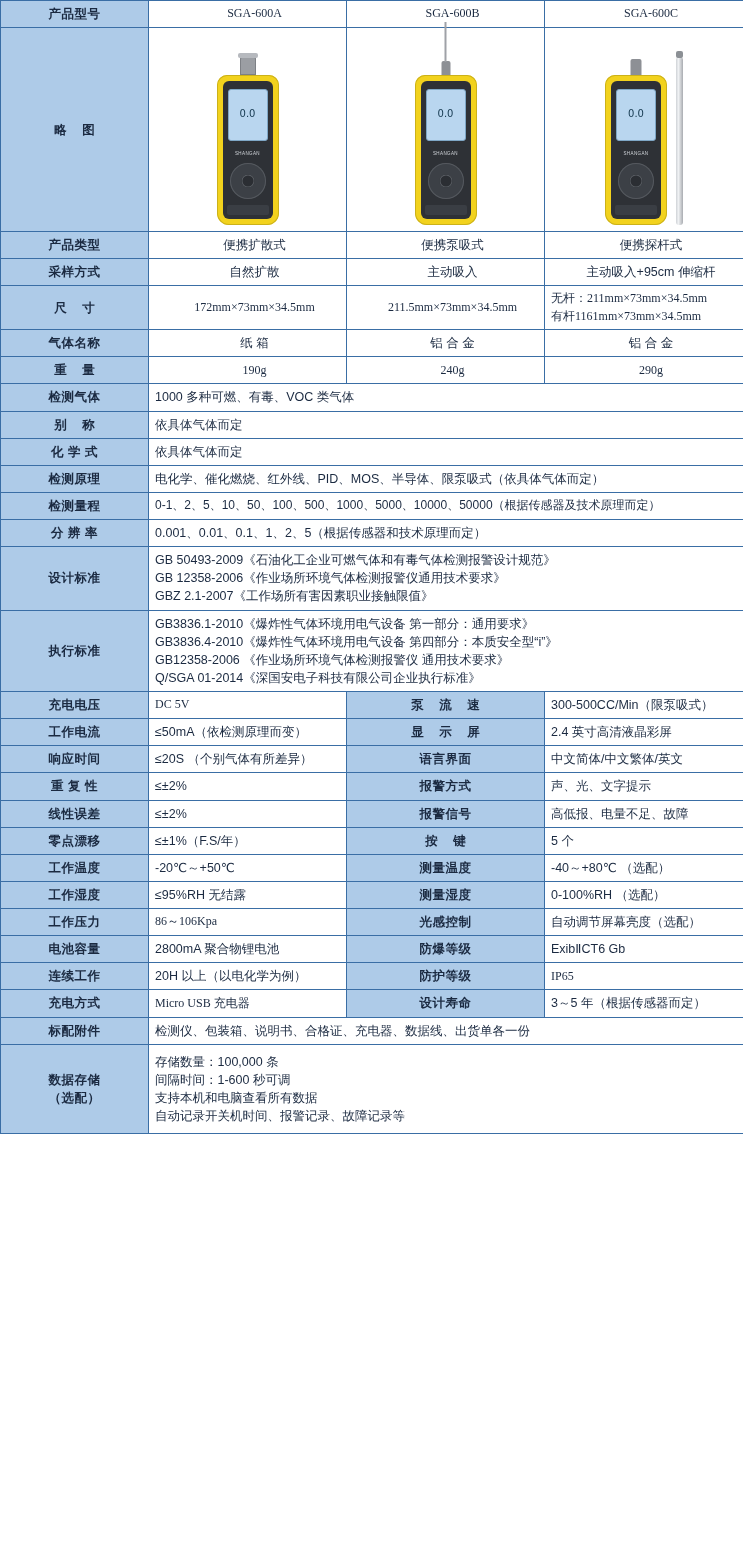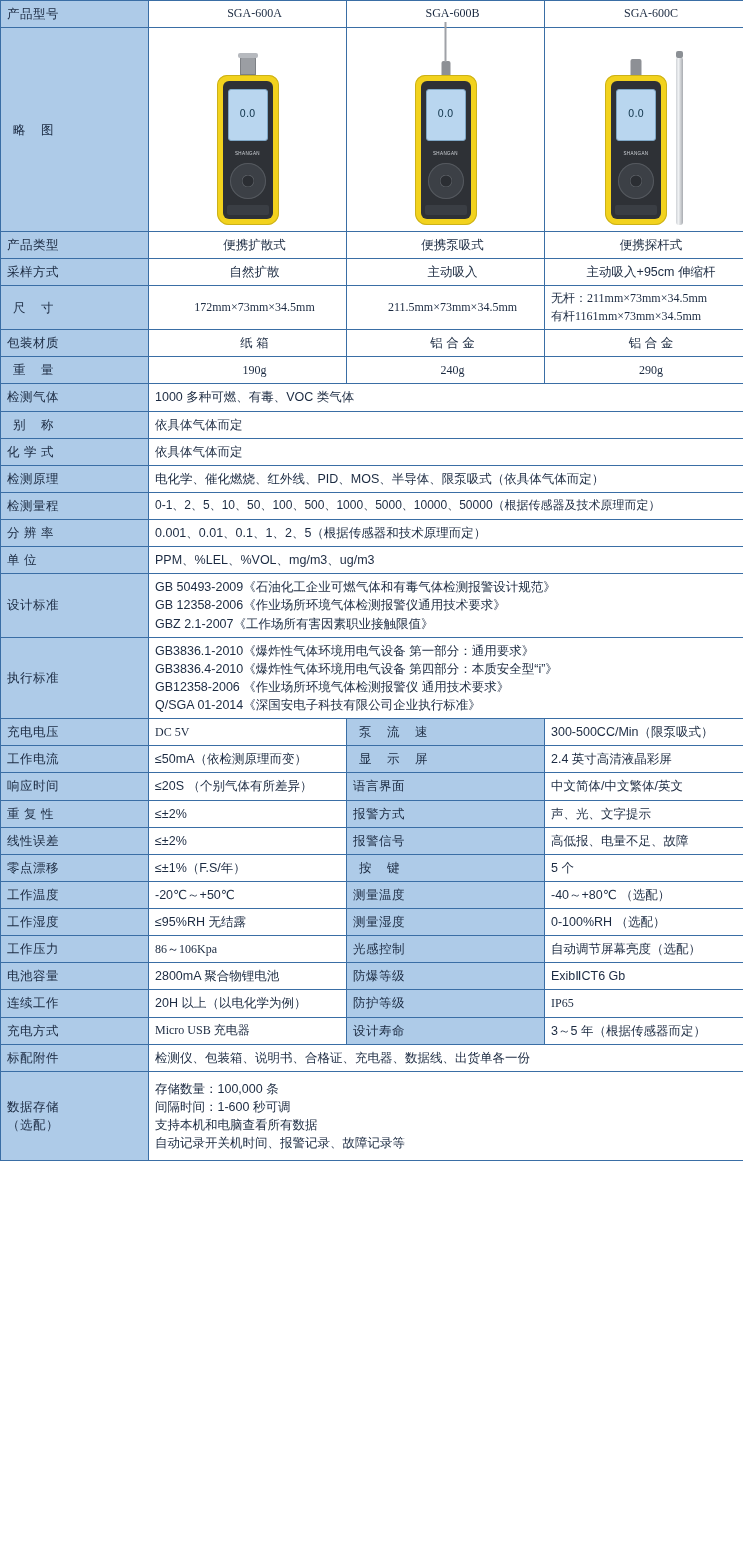--- a/index.html
+++ b/index.html
@@ -22,22 +22,22 @@
   table.spec td {
     border: 1px solid #3a6ea5;
     padding: 4px 6px;
     font-size: 12.5px;
     color: #1b2a41;
     vertical-align: middle;
     line-height: 1.45;
   }
   .lbl {
     background: #aecbe8;
-    text-align: left;
-    font-weight: normal;
+    text-align: center;
+    font-weight: bold;
     color: #12243c;
     letter-spacing: 0.5px;
     font-size: 13px;
   }
   .lbl.spaced { letter-spacing: 6px; text-indent: 6px; }
   .val {
     background: #ffffff;
     text-align: left;
     padding-left: 10px;
   }
@@ -261,21 +261,21 @@
         <td class="lbl spaced">尺  寸</td>
         <td class="val center mono">172mm×73mm×34.5mm</td>
         <td class="val center mono">211.5mm×73mm×34.5mm</td>
         <td class="val mono multiline">
           <div>无杆：211mm×73mm×34.5mm</div>
           <div>有杆1161mm×73mm×34.5mm</div>
         </td>
       </tr>
 
       <tr>
-        <td class="lbl">包装材质</td>
+        <td class="lbl">气体名称</td>
         <td class="val center">纸  箱</td>
         <td class="val center">铝 合 金</td>
         <td class="val center">铝 合 金</td>
       </tr>
 
       <tr>
         <td class="lbl spaced">重  量</td>
         <td class="val center mono">190g</td>
         <td class="val center mono">240g</td>
         <td class="val center mono">290g</td>
@@ -304,24 +304,20 @@
       <tr>
         <td class="lbl">检测量程</td>
         <td class="val" colspan="3" style="font-size:12px">0-1、2、5、10、50、100、500、1000、5000、10000、50000（根据传感器及技术原理而定）</td>
       </tr>
 
       <tr>
         <td class="lbl">分 辨 率</td>
         <td class="val" colspan="3">0.001、0.01、0.1、1、2、5（根据传感器和技术原理而定）</td>
       </tr>
 
-      <tr>
-        <td class="lbl">单  位</td>
-        <td class="val" colspan="3">PPM、%LEL、%VOL、mg/m3、ug/m3</td>
-      </tr>
 
       <tr>
         <td class="lbl">设计标准</td>
         <td class="val multiline" colspan="3">
           <div>GB 50493-2009《石油化工企业可燃气体和有毒气体检测报警设计规范》</div>
           <div>GB 12358-2006《作业场所环境气体检测报警仪通用技术要求》</div>
           <div>GBZ 2.1-2007《工作场所有害因素职业接触限值》</div>
         </td>
       </tr>
 

